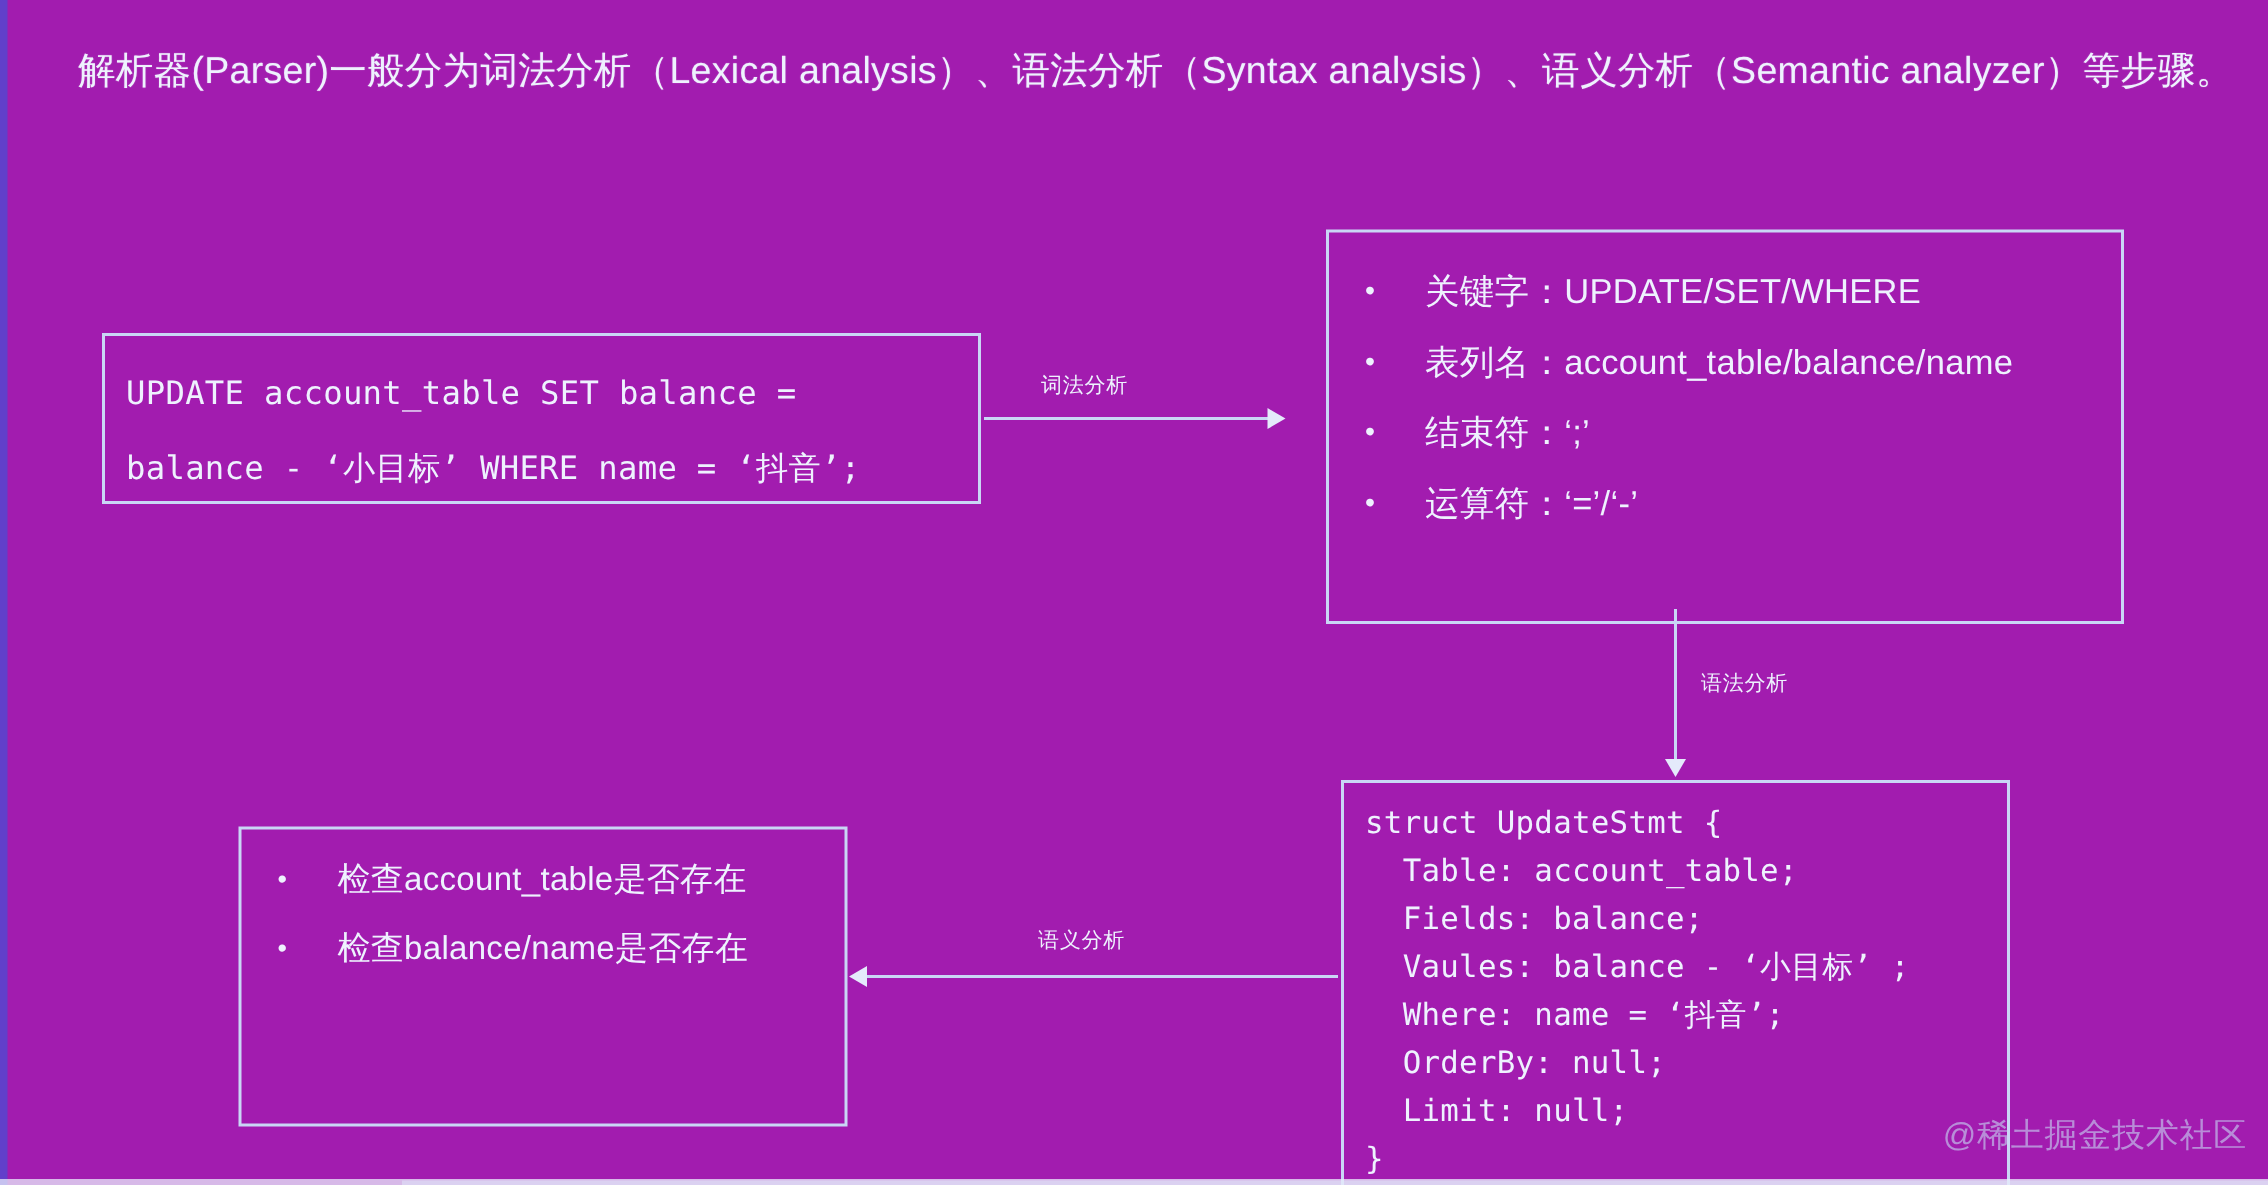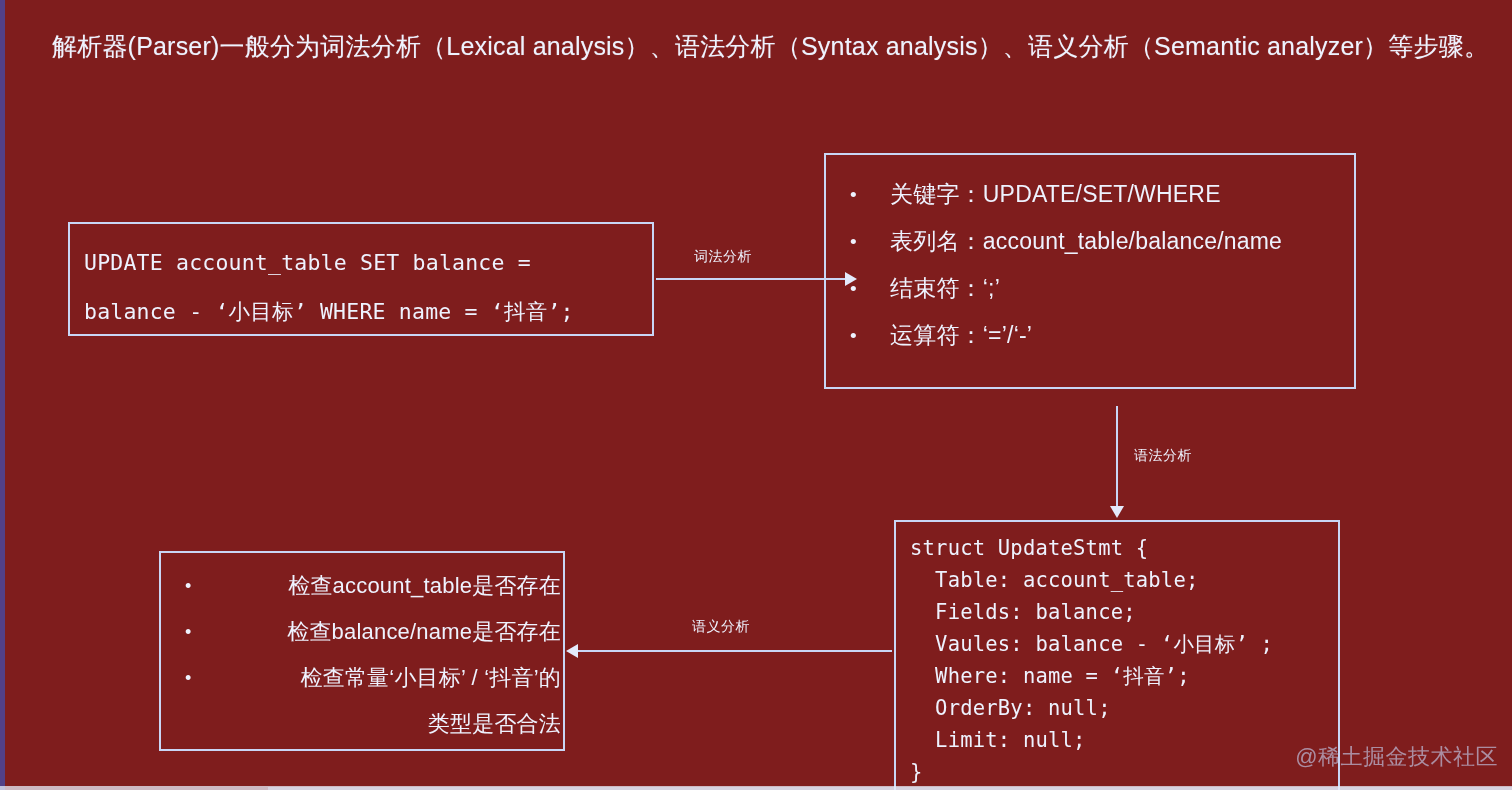--- a/index.html
+++ b/index.html
@@ -73,24 +73,24 @@
     color: #eef2fe;
     font-size: 21.5px;
     letter-spacing: .2px;
     white-space: pre;
   }
   .sql-line.l1 { top: 26px; }
   .sql-line.l2 { top: 73px; }
 
   
   .lex-box {
-    left: 824px;
+    left: 884px;
     top: 153px;
     width: 532px;
-    height: 236px;
+    height: 263px;
   }
   .bullet-list {
     position: absolute;
     left: 10px;
     top: 16px;
     width: 512px;
     margin: 0;
     padding: 0;
     list-style: none;
   }
@@ -130,21 +130,20 @@
     white-space: pre;
     letter-spacing: .2px;
   }
 
   
   .sem-box {
     left: 159px;
     top: 551px;
     width: 406px;
     height: 200px;
-    text-align: right;
   }
   .sem-list {
     position: absolute;
     left: 8px;
     top: 10px;
     width: 392px;
     margin: 0;
     padding: 0;
     list-style: none;
   }
@@ -232,21 +231,21 @@
     color: #c6d2f2;
     opacity: .62;
     font-size: 22px;
     letter-spacing: .5px;
     white-space: nowrap;
   }
 </style>
 </head>
 <body>
 
-<div id="canvas" style="background: #7f1d1d;">
+<div id="canvas" style="background: #a21caf;">
 
   <div class="edge-left"></div>
 
   <div class="title">解析器(Parser)一般分为词法分析（Lexical analysis）、语法分析（Syntax analysis）、语义分析（Semantic analyzer）等步骤。</div>
 
   <div class="box sql-box">
     <div class="sql-line l1">UPDATE account_table SET balance =</div>
     <div class="sql-line l2">balance - ‘小目标’ WHERE name = ‘抖音’;</div>
   </div>
 
@@ -267,24 +266,20 @@
   Where: name = ‘抖音’;
   OrderBy: null;
   Limit: null;
 }</div>
   </div>
 
   <div class="box sem-box">
     <ul class="sem-list">
       <li class="sem-li">检查account_table是否存在</li>
       <li class="sem-li">检查balance/name是否存在</li>
-      <li class="sem-li">
-        <span>检查常量‘小目标’ / ‘抖音’的</span>
-        <span class="wrap2">类型是否合法</span>
-      </li>
     </ul>
   </div>
 
   <div class="arrow-h a1-line"></div>
   <div class="head-right a1-head"></div>
   <div class="arrow-label a1-label">词法分析</div>
 
   <div class="arrow-v a2-line"></div>
   <div class="head-down a2-head"></div>
   <div class="arrow-label a2-label">语法分析</div>

